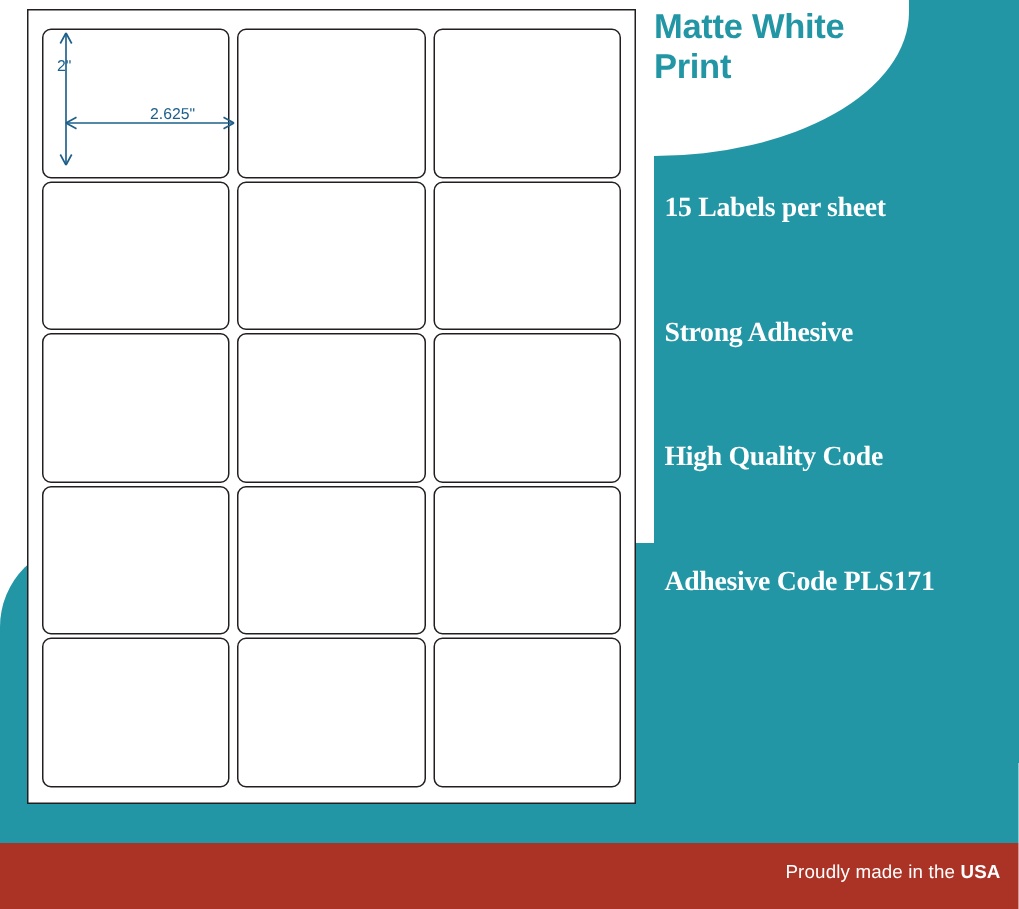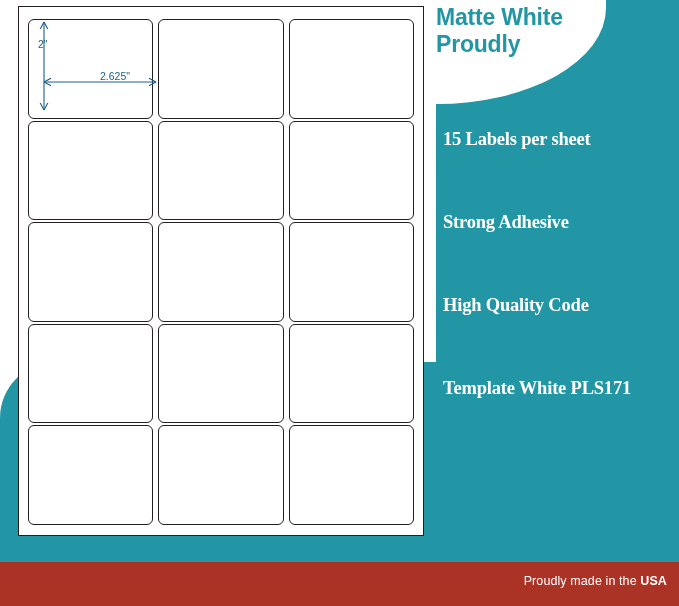--- a/index.html
+++ b/index.html
@@ -169,28 +169,28 @@
 <div class="page">
 
   <div class="teal-tongue"></div>
 
   <div class="teal-panel">
     <div class="teal-wave-top"></div>
   </div>
 
   <div class="headline">
     <div>Matte White</div>
-    <div>Proudly</div>
+    <div>Print</div>
   </div>
 
   <div class="features">
     <div class="feature">15 Labels per sheet</div>
     <div class="feature">Strong Adhesive</div>
     <div class="feature">High Quality Code</div>
-    <div class="feature">Template White PLS171</div>
+    <div class="feature">Adhesive Code PLS171</div>
   </div>
 
   <div class="sheet">
     <div class="grid">
       <div class="label-cell"></div>
       <div class="label-cell"></div>
       <div class="label-cell"></div>
       <div class="label-cell"></div>
       <div class="label-cell"></div>
       <div class="label-cell"></div>

